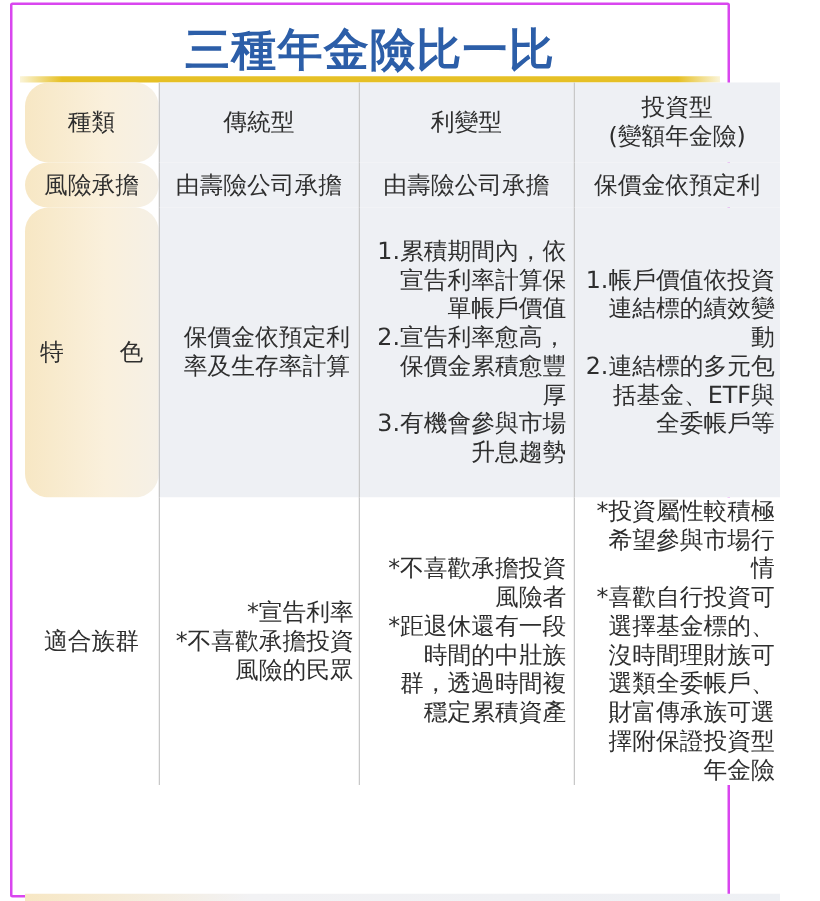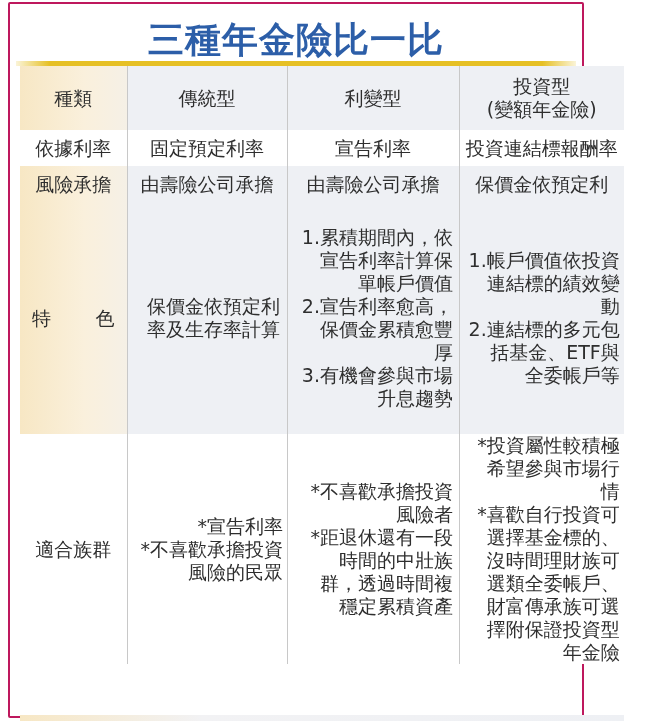--- a/index.html
+++ b/index.html
@@ -3,42 +3,42 @@
   <meta charset="utf-8">
   <style>
     html, body { margin: 0; padding: 0; background: #ffffff; }
     body {
       width: 656px; height: 721px; position: relative; overflow: hidden;
       font-family: "DejaVu Sans", "Liberation Sans", sans-serif;
       color: #2b2b2b;
     }
     .frame {
       position: absolute; left: 8px; top: 2px; width: 576px; height: 716px;
-      border: 2px solid #be185d; border-radius: 2px; box-sizing: border-box;
+      border: 2px solid #d946ef; border-radius: 2px; box-sizing: border-box;
       background: #ffffff;
     }
     .title {
       position: absolute; left: 0; right: 0; top: 12px; text-align: center;
       font-size: 36px; font-weight: bold; color: #2c5ea8; letter-spacing: 1px;
       font-family: "DejaVu Sans", sans-serif;
     }
     .gold-line {
       position: absolute; left: 6px; right: 6px; top: 57px; height: 5px;
       background: linear-gradient(to right, rgba(232,200,60,0.2), #e6c025 6%, #e6c025 94%, rgba(232,200,60,0.2));
     }
     table.grid {
       position: absolute; left: 10px; top: 62px; width: 604px;
       border-collapse: collapse; table-layout: fixed;
     }
     table.grid td {
       border-left: 1px solid #c8c8c8; border-right: 1px solid #c8c8c8;
       text-align: center; vertical-align: middle; padding: 0;
       font-size: 19px; line-height: 23px; color: #2e2e2e;
     }
-    table.grid td:first-child { border-left: none; }
+    table.grid td:first-child { border-left: none; border-radius: 19px; }
     table.grid td:last-child { border-right: none; }
     col.c0 { width: 107px; } col.c1 { width: 160px; } col.c2 { width: 172px; } col.c3 { width: 165px; }
 
     tr.shaded td { background: #eef0f4; }
     tr.shaded td.label { background: linear-gradient(to right, #f7e7c4, #faf0dc 60%, #f5f0e6); }
     tr.plain td { background: #ffffff; }
     tr.plain td.label { background: #ffffff; }
 
     tr.r-head td { height: 64px; }
     tr.r-rate td { height: 36px; }
@@ -77,26 +77,20 @@
       <tr class="shaded r-head">
         <td class="label">種類</td>
         <td>傳統型</td>
         <td>利變型</td>
         <td>
           <span style="display:block">投資型</span>
           <span style="display:block">(變額年金險)</span>
         </td>
       </tr>
 
-      <tr class="plain r-rate">
-        <td class="label">依據利率</td>
-        <td>固定預定利率</td>
-        <td>宣告利率</td>
-        <td>投資連結標報酬率</td>
-      </tr>
 
       <tr class="shaded r-risk">
         <td class="label">風險承擔</td>
         <td>由壽險公司承擔</td>
         <td>由壽險公司承擔</td>
         <td>保價金依預定利</td>
       </tr>
 
 
       <tr class="shaded r-feat">

